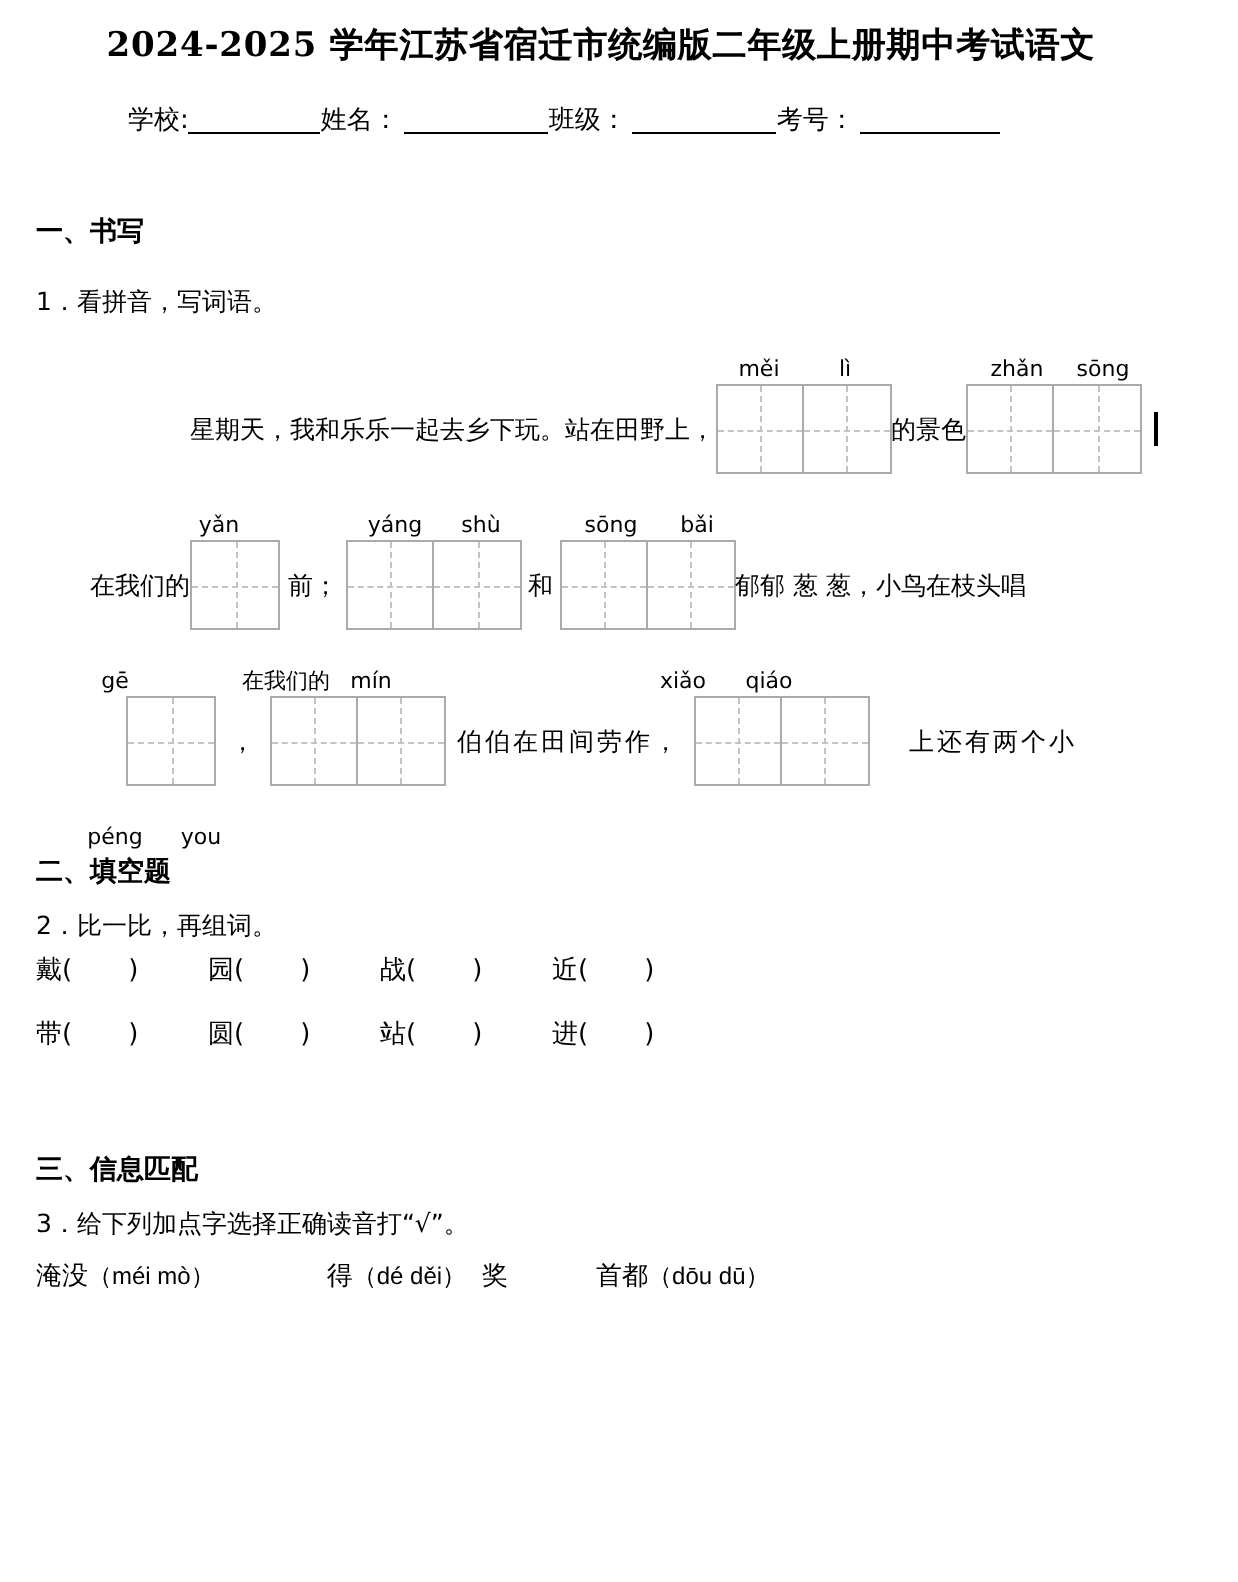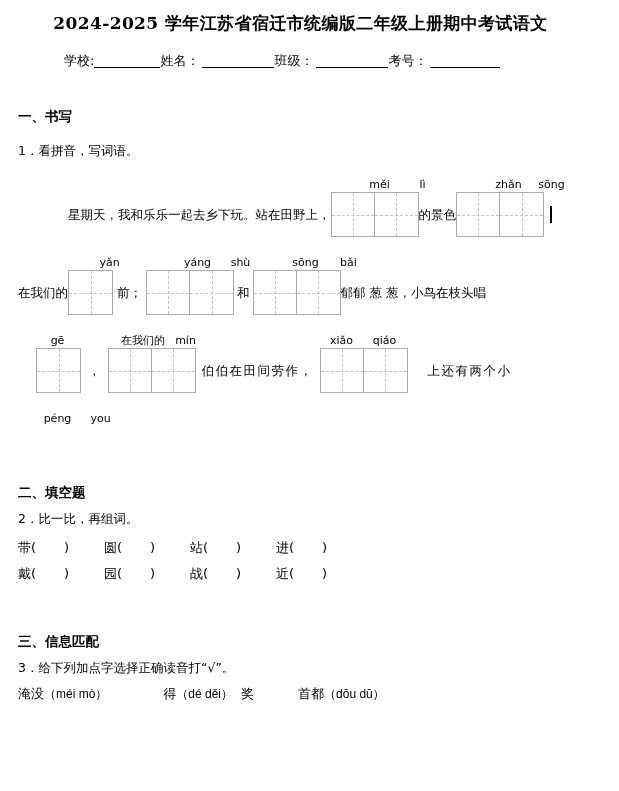--- a/index.html
+++ b/index.html
@@ -119,20 +119,21 @@
     line-height: 15px;
     font-family: "DejaVu Sans", "Liberation Sans", sans-serif;
     color: #000;
     vertical-align: bottom;
   }
 
   .sent-row {
     white-space: nowrap;
     font-size: 0;
     line-height: 0;
+    margin-left: 27px;
   }
   .sent-txt {
     display: inline-block;
     font-size: 12.5px;
     line-height: 16px;
     font-family: "DejaVu Sans", "Liberation Sans", sans-serif;
     vertical-align: bottom;
     position: relative;
     top: -14px;
   }
@@ -228,30 +229,30 @@
     </div>
 
     <div style="margin-top:18px;">
       <div class="py-row">
         <span class="spacer" style="width:18px;"></span>
         <span class="py-lbl">péng</span><span class="py-lbl">you</span>
       </div>
     </div>
   </div>
 
-  <div style="margin-top:56px;">
+  <div style="">
     <div class="section-head">二、填空题</div>
     <div class="q-line" style="margin-top:7px;">2．比一比，再组词。</div>
 
+    <div class="word-row">
+      <span class="word-cell"><span>戴(</span><span class="paren-gap"></span><span>)</span></span><span class="word-cell"><span>园(</span><span class="paren-gap"></span><span>)</span></span><span class="word-cell"><span>战(</span><span class="paren-gap"></span><span>)</span></span><span class="word-cell"><span>近(</span><span class="paren-gap"></span><span>)</span></span>
+    </div>
+
     <div class="word-row" style="margin-top:6px;">
       <span class="word-cell"><span>带(</span><span class="paren-gap"></span><span>)</span></span><span class="word-cell"><span>圆(</span><span class="paren-gap"></span><span>)</span></span><span class="word-cell"><span>站(</span><span class="paren-gap"></span><span>)</span></span><span class="word-cell"><span>进(</span><span class="paren-gap"></span><span>)</span></span>
-    </div>
-
-    <div class="word-row">
-      <span class="word-cell"><span>戴(</span><span class="paren-gap"></span><span>)</span></span><span class="word-cell"><span>园(</span><span class="paren-gap"></span><span>)</span></span><span class="word-cell"><span>战(</span><span class="paren-gap"></span><span>)</span></span><span class="word-cell"><span>近(</span><span class="paren-gap"></span><span>)</span></span>
     </div>
   </div>
 
   <div style="margin-top:44px;">
     <div class="section-head">三、信息匹配</div>
     <div class="q-line" style="margin-top:7px;">3．给下列加点字选择正确读音打“√”。</div>
 
     <div class="pinyin-choice-row" style="margin-top:5px;">
       <span class="pc-item"><span>淹没</span><span class="serif-py">（méi mò）</span></span><span class="spacer" style="display:inline-block;width:56px;"></span><span class="pc-item"><span>得</span><span class="serif-py">（dé děi）</span><span style="padding-left:8px;">奖</span></span><span class="spacer" style="display:inline-block;width:44px;"></span><span class="pc-item"><span>首都</span><span class="serif-py">（dōu dū）</span></span>
     </div>

